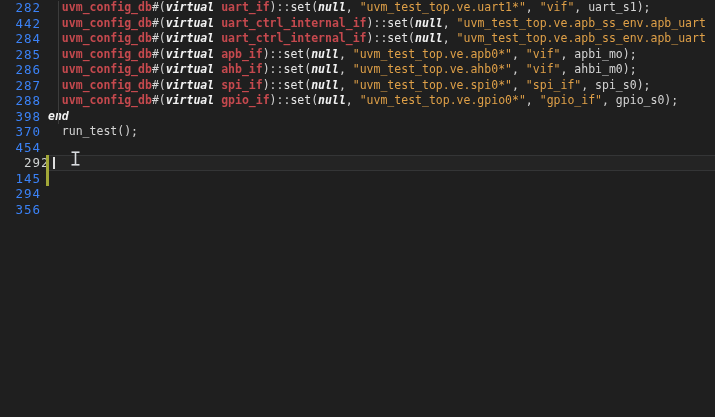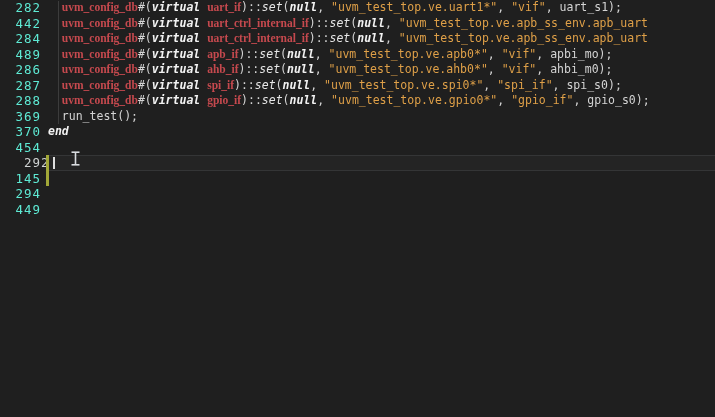--- a/index.html
+++ b/index.html
@@ -4,32 +4,32 @@
 <style>
   html,body { margin:0; padding:0; background:#1f1f1f; }
   body { width:715px; height:417px; overflow:hidden;
          font-family:"DejaVu Sans Mono", monospace; }
 
   .editor { position:relative; width:715px; height:417px; background:#1f1f1f; overflow:hidden; }
 
   
   .gutter { position:absolute; left:0; top:0; width:44px; z-index:2; }
   .ln { height:15.5px; line-height:15.5px; text-align:right; padding-right:3px;
-        color:#5eead4; font-size:12.5px; letter-spacing:1px; }
+        color:#3b82f6; font-size:12.5px; letter-spacing:1px; }
   .ln.active { color:#d0d3d3;margin-left:24px; }
 
   
   .code-area { position:absolute; left:48px; top:0; width:667px; height:417px;
                overflow:hidden; z-index:1; }
   .cl { height:15.5px; line-height:15.5px; font-size:11.5px; white-space:pre;
         color:#d4d4d4; }
   .tok-txt  { color:#d4d4d4; }
-  .tok-type { color:#c5494e; font-weight:bold;font-family:Liberation Serif, serif; }
+  .tok-type { color:#c5494e; font-weight:bold; }
   .tok-kw   { color:#f2f2f2; font-weight:bold;font-style:italic; }
-  .tok-fn   { color:#e6e6e6; font-style:italic; }
+  .tok-fn   { color:#e6e6e6; }
   .tok-str  { color:#dfa048; }
 
   .indent-guide { position:absolute; left:10px; top:1px; width:1px; height:123px;
                   background:#3c3c3c; }
 
   
   .current-line-highlight { position:absolute; left:46px; right:0; top:155px; height:15.5px;
                             box-sizing:border-box; background:rgba(255,255,255,0.025);
                             border-top:1px solid #343536; border-bottom:1px solid #343536;
                             z-index:0; }
@@ -49,44 +49,44 @@
 <body>
 
 <div class="editor">
 
   <div class="current-line-highlight"></div>
 
   <div class="gutter" id="gutter">
       <div class="ln">282</div>
       <div class="ln">442</div>
       <div class="ln">284</div>
-      <div class="ln">489</div>
+      <div class="ln">285</div>
       <div class="ln">286</div>
       <div class="ln">287</div>
       <div class="ln">288</div>
-      <div class="ln">369</div>
+      <div class="ln">398</div>
       <div class="ln">370</div>
       <div class="ln">454</div>
       <div class="ln active">292</div>
       <div class="ln">145</div>
       <div class="ln">294</div>
-      <div class="ln">449</div>
+      <div class="ln">356</div>
     </div>
 
   <div class="code-area" id="code">
     <div class="indent-guide"></div>
   <div class="cl"><span class="tok-txt">  </span><span class="tok-type">uvm_config_db</span><span class="tok-txt">#(</span><span class="tok-kw">virtual</span><span class="tok-txt"> </span><span class="tok-type">uart_if</span><span class="tok-txt">)::</span><span class="tok-fn">set</span><span class="tok-txt">(</span><span class="tok-kw">null</span><span class="tok-txt">, </span><span class="tok-str">"uvm_test_top.ve.uart1*"</span><span class="tok-txt">, </span><span class="tok-str">"vif"</span><span class="tok-txt">, uart_s1);</span></div>
       <div class="cl"><span class="tok-txt">  </span><span class="tok-type">uvm_config_db</span><span class="tok-txt">#(</span><span class="tok-kw">virtual</span><span class="tok-txt"> </span><span class="tok-type">uart_ctrl_internal_if</span><span class="tok-txt">)::</span><span class="tok-fn">set</span><span class="tok-txt">(</span><span class="tok-kw">null</span><span class="tok-txt">, </span><span class="tok-str">"uvm_test_top.ve.apb_ss_env.apb_uart</span></div>
       <div class="cl"><span class="tok-txt">  </span><span class="tok-type">uvm_config_db</span><span class="tok-txt">#(</span><span class="tok-kw">virtual</span><span class="tok-txt"> </span><span class="tok-type">uart_ctrl_internal_if</span><span class="tok-txt">)::</span><span class="tok-fn">set</span><span class="tok-txt">(</span><span class="tok-kw">null</span><span class="tok-txt">, </span><span class="tok-str">"uvm_test_top.ve.apb_ss_env.apb_uart</span></div>
       <div class="cl"><span class="tok-txt">  </span><span class="tok-type">uvm_config_db</span><span class="tok-txt">#(</span><span class="tok-kw">virtual</span><span class="tok-txt"> </span><span class="tok-type">apb_if</span><span class="tok-txt">)::</span><span class="tok-fn">set</span><span class="tok-txt">(</span><span class="tok-kw">null</span><span class="tok-txt">, </span><span class="tok-str">"uvm_test_top.ve.apb0*"</span><span class="tok-txt">, </span><span class="tok-str">"vif"</span><span class="tok-txt">, apbi_mo);</span></div>
       <div class="cl"><span class="tok-txt">  </span><span class="tok-type">uvm_config_db</span><span class="tok-txt">#(</span><span class="tok-kw">virtual</span><span class="tok-txt"> </span><span class="tok-type">ahb_if</span><span class="tok-txt">)::</span><span class="tok-fn">set</span><span class="tok-txt">(</span><span class="tok-kw">null</span><span class="tok-txt">, </span><span class="tok-str">"uvm_test_top.ve.ahb0*"</span><span class="tok-txt">, </span><span class="tok-str">"vif"</span><span class="tok-txt">, ahbi_m0);</span></div>
       <div class="cl"><span class="tok-txt">  </span><span class="tok-type">uvm_config_db</span><span class="tok-txt">#(</span><span class="tok-kw">virtual</span><span class="tok-txt"> </span><span class="tok-type">spi_if</span><span class="tok-txt">)::</span><span class="tok-fn">set</span><span class="tok-txt">(</span><span class="tok-kw">null</span><span class="tok-txt">, </span><span class="tok-str">"uvm_test_top.ve.spi0*"</span><span class="tok-txt">, </span><span class="tok-str">"spi_if"</span><span class="tok-txt">, spi_s0);</span></div>
       <div class="cl"><span class="tok-txt">  </span><span class="tok-type">uvm_config_db</span><span class="tok-txt">#(</span><span class="tok-kw">virtual</span><span class="tok-txt"> </span><span class="tok-type">gpio_if</span><span class="tok-txt">)::</span><span class="tok-fn">set</span><span class="tok-txt">(</span><span class="tok-kw">null</span><span class="tok-txt">, </span><span class="tok-str">"uvm_test_top.ve.gpio0*"</span><span class="tok-txt">, </span><span class="tok-str">"gpio_if"</span><span class="tok-txt">, gpio_s0);</span></div>
+      <div class="cl"><span class="tok-kw">end</span></div>
       <div class="cl"><span class="tok-txt">  run_test();</span></div>
-      <div class="cl"><span class="tok-kw">end</span></div>
       <div class="cl"></div>
       <div class="cl"></div>
       <div class="cl"></div>
       <div class="cl"></div>
     </div>
 
   <div class="diff-bar"></div>
 
   <div class="caret"></div>
 

